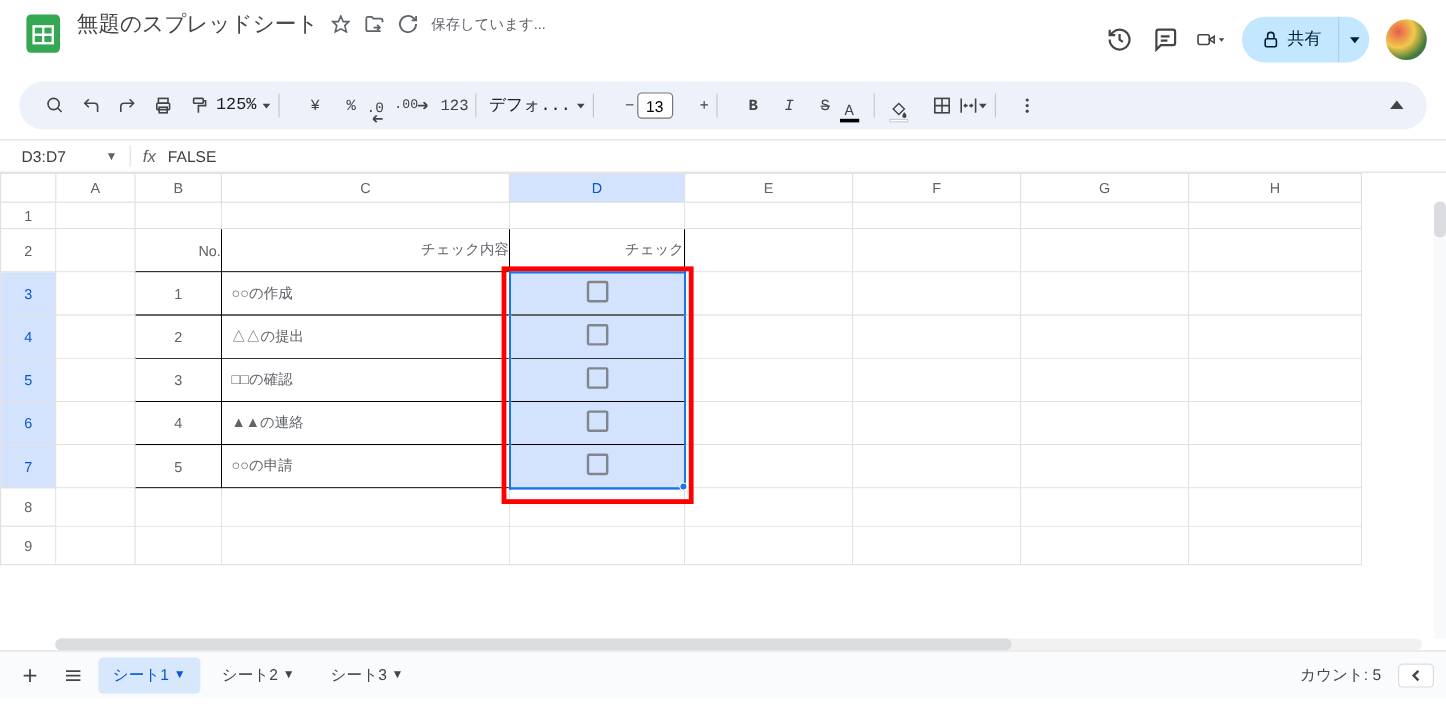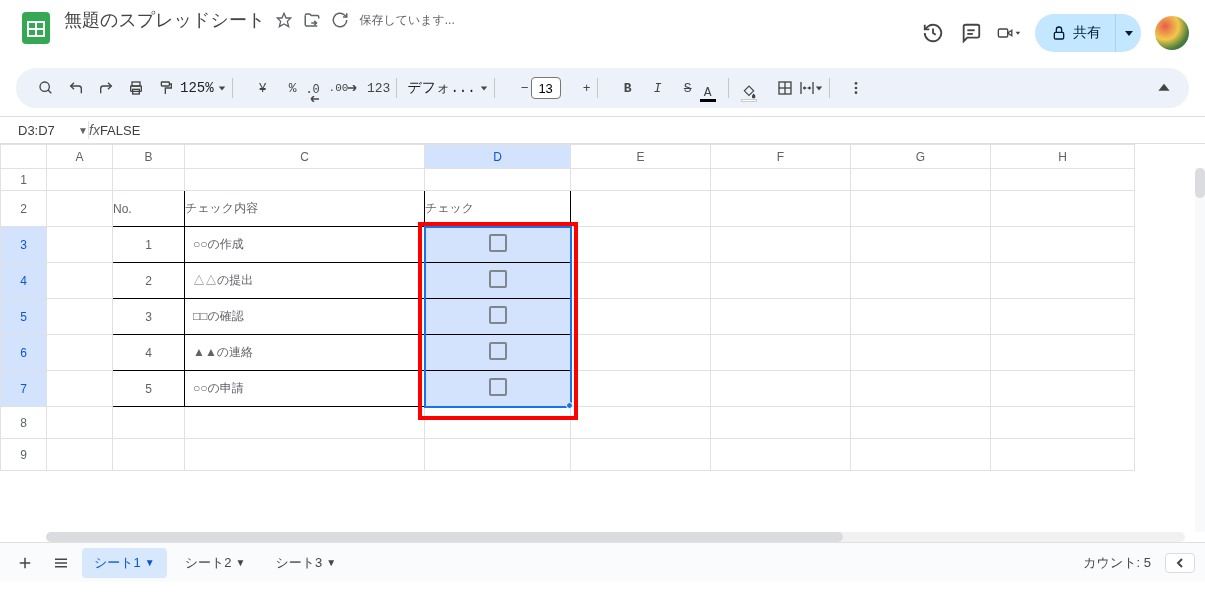--- a/index.html
+++ b/index.html
@@ -25,39 +25,39 @@
   .toolbar { display:flex; align-items:center; gap:2px; margin:0 16px 8px 16px; background:#edf2fa; border-radius:24px; padding:4px 10px; height:40px;}
   .tb-btn { min-width:28px; height:28px; display:flex; align-items:center; justify-content:flex-end; color:#444; cursor:pointer; border-radius:4px; font-size:13px;font-family:Liberation Mono, monospace;}
   .tb-sep { width:1px; height:20px; background:#c7c7c7; margin:0 4px;}
   .zoom { font-size:14px; color:#202124; padding:0 4px;}
   .fontname { font-size:14px; color:#202124; padding:0 4px;}
   .fontsize-box { display:flex; align-items:center; gap:2px;}
   .fs-input { width:30px; height:22px; border:1px solid #747775; border-radius:4px; text-align:center; font-size:13px; background:#fff;}
   .tb-spacer { flex:1;}
   .tb-collapse { width:30px; height:30px; display:flex; align-items:center; justify-content:center; color:#444; cursor:pointer; border-radius:50%; background:#edf2fa;}
   
-  .fbar { display:flex; align-items:center; height:28px; border-top:1px solid #e0e0e0; border-bottom:1px solid #e0e0e0; padding:0 6px 0 18px; }
+  .fbar { display:flex; align-items:center; height:28px; border-top:1px solid #e0e0e0; border-bottom:1px solid #e0e0e0; padding:0 6px 0 18px; gap:10px;}
   .namebox { font-size:13px; color:#3c4043; width:60px;}
   .namebox-drop { color:#5f6368; width:10px; font-size:10px;}
   .fbar-sep { width:1px; height:18px; background:#e0e0e0;}
   .fx { font-style:italic; color:#5f6368; font-size:14px; }
   .formula { font-size:13px; color:#3c4043;}
   
   .grid-area { position:relative; width:100%; height:398px; overflow:hidden;}
   .grid-scroll { position:absolute; left:0; top:0; right:8px; bottom:8px; overflow:hidden;}
   table.sheet { border-collapse:collapse; table-layout:fixed;}
   .sheet th, .sheet td { border:1px solid #e1e1e1; font-size:12px; color:#5f6368; font-weight:normal;}
   .corner { width:46px; height:24px; background:#fff; border-top:none; border-left:none;}
   .colhdr { height:24px; text-align:center; background:#fff;}
   .rowhdr { width:46px; text-align:center; background:#fff;}
   .colhdr.sel, .rowhdr.sel { background:#d3e3fd; color:#0b57d0;}
   .cell { background:#fff; height:22px; position:relative;}
   
   .tbl { border:1px solid #000 !important; font-size:18px; color:#000; text-align:center;}
-  .tbl-head { border:1px solid #000 !important; font-size:18px; color:#000; text-align:left;}
+  .tbl-head { border:1px solid #000 !important; font-size:18px; color:#000; text-align:right;}
   .tbl-left { text-align:left; padding-left:8px !important;}
   .selcell { background:#d3e3fd !important;}
   .selrange-top { border-top:2px solid #1a73e8 !important;}
   .selrange-left { border-left:2px solid #1a73e8 !important;}
   .selrange-right { border-right:2px solid #1a73e8 !important;}
   .selrange-bottom { border-bottom:2px solid #1a73e8 !important;}
   .checkbox { width:18px; height:18px; border:2px solid #80868b; border-radius:2px; display:inline-block;}
   .redbox { position:absolute; border:4px solid #ff0000; pointer-events:none;}
   .sel-handle { position:absolute; width:7px; height:7px; background:#1a73e8; border:1px solid #fff; border-radius:50%;}
   

